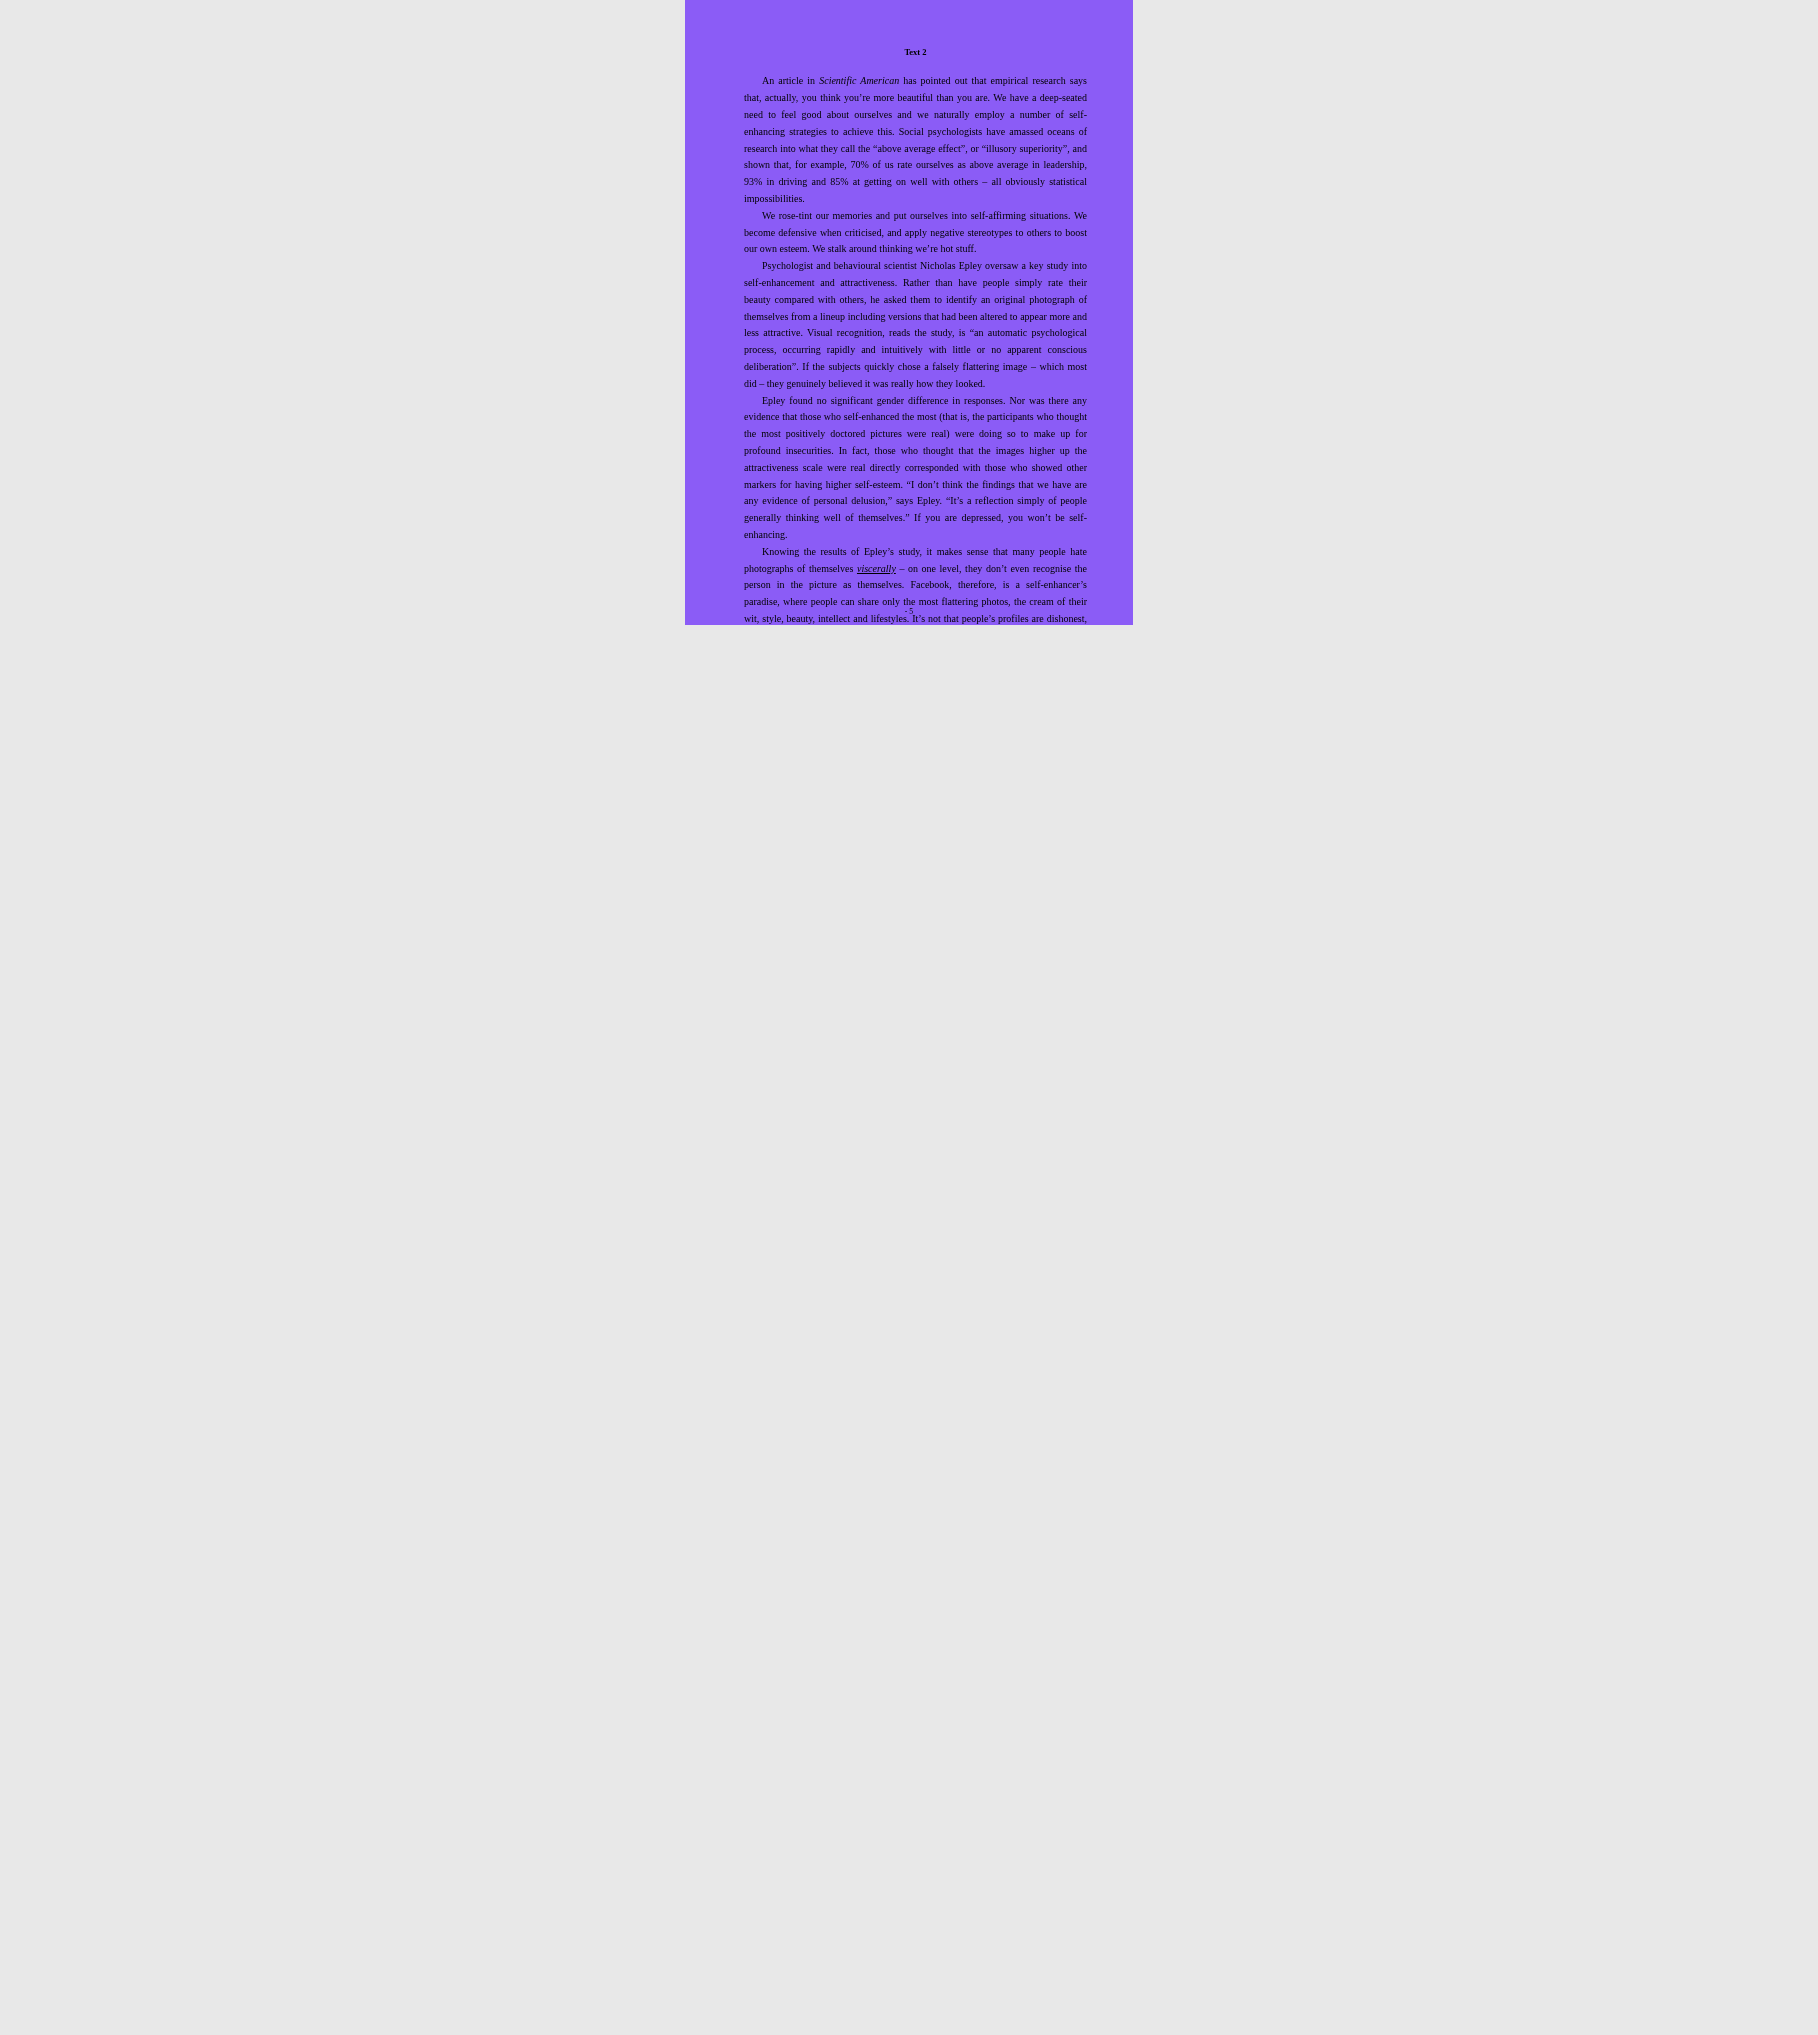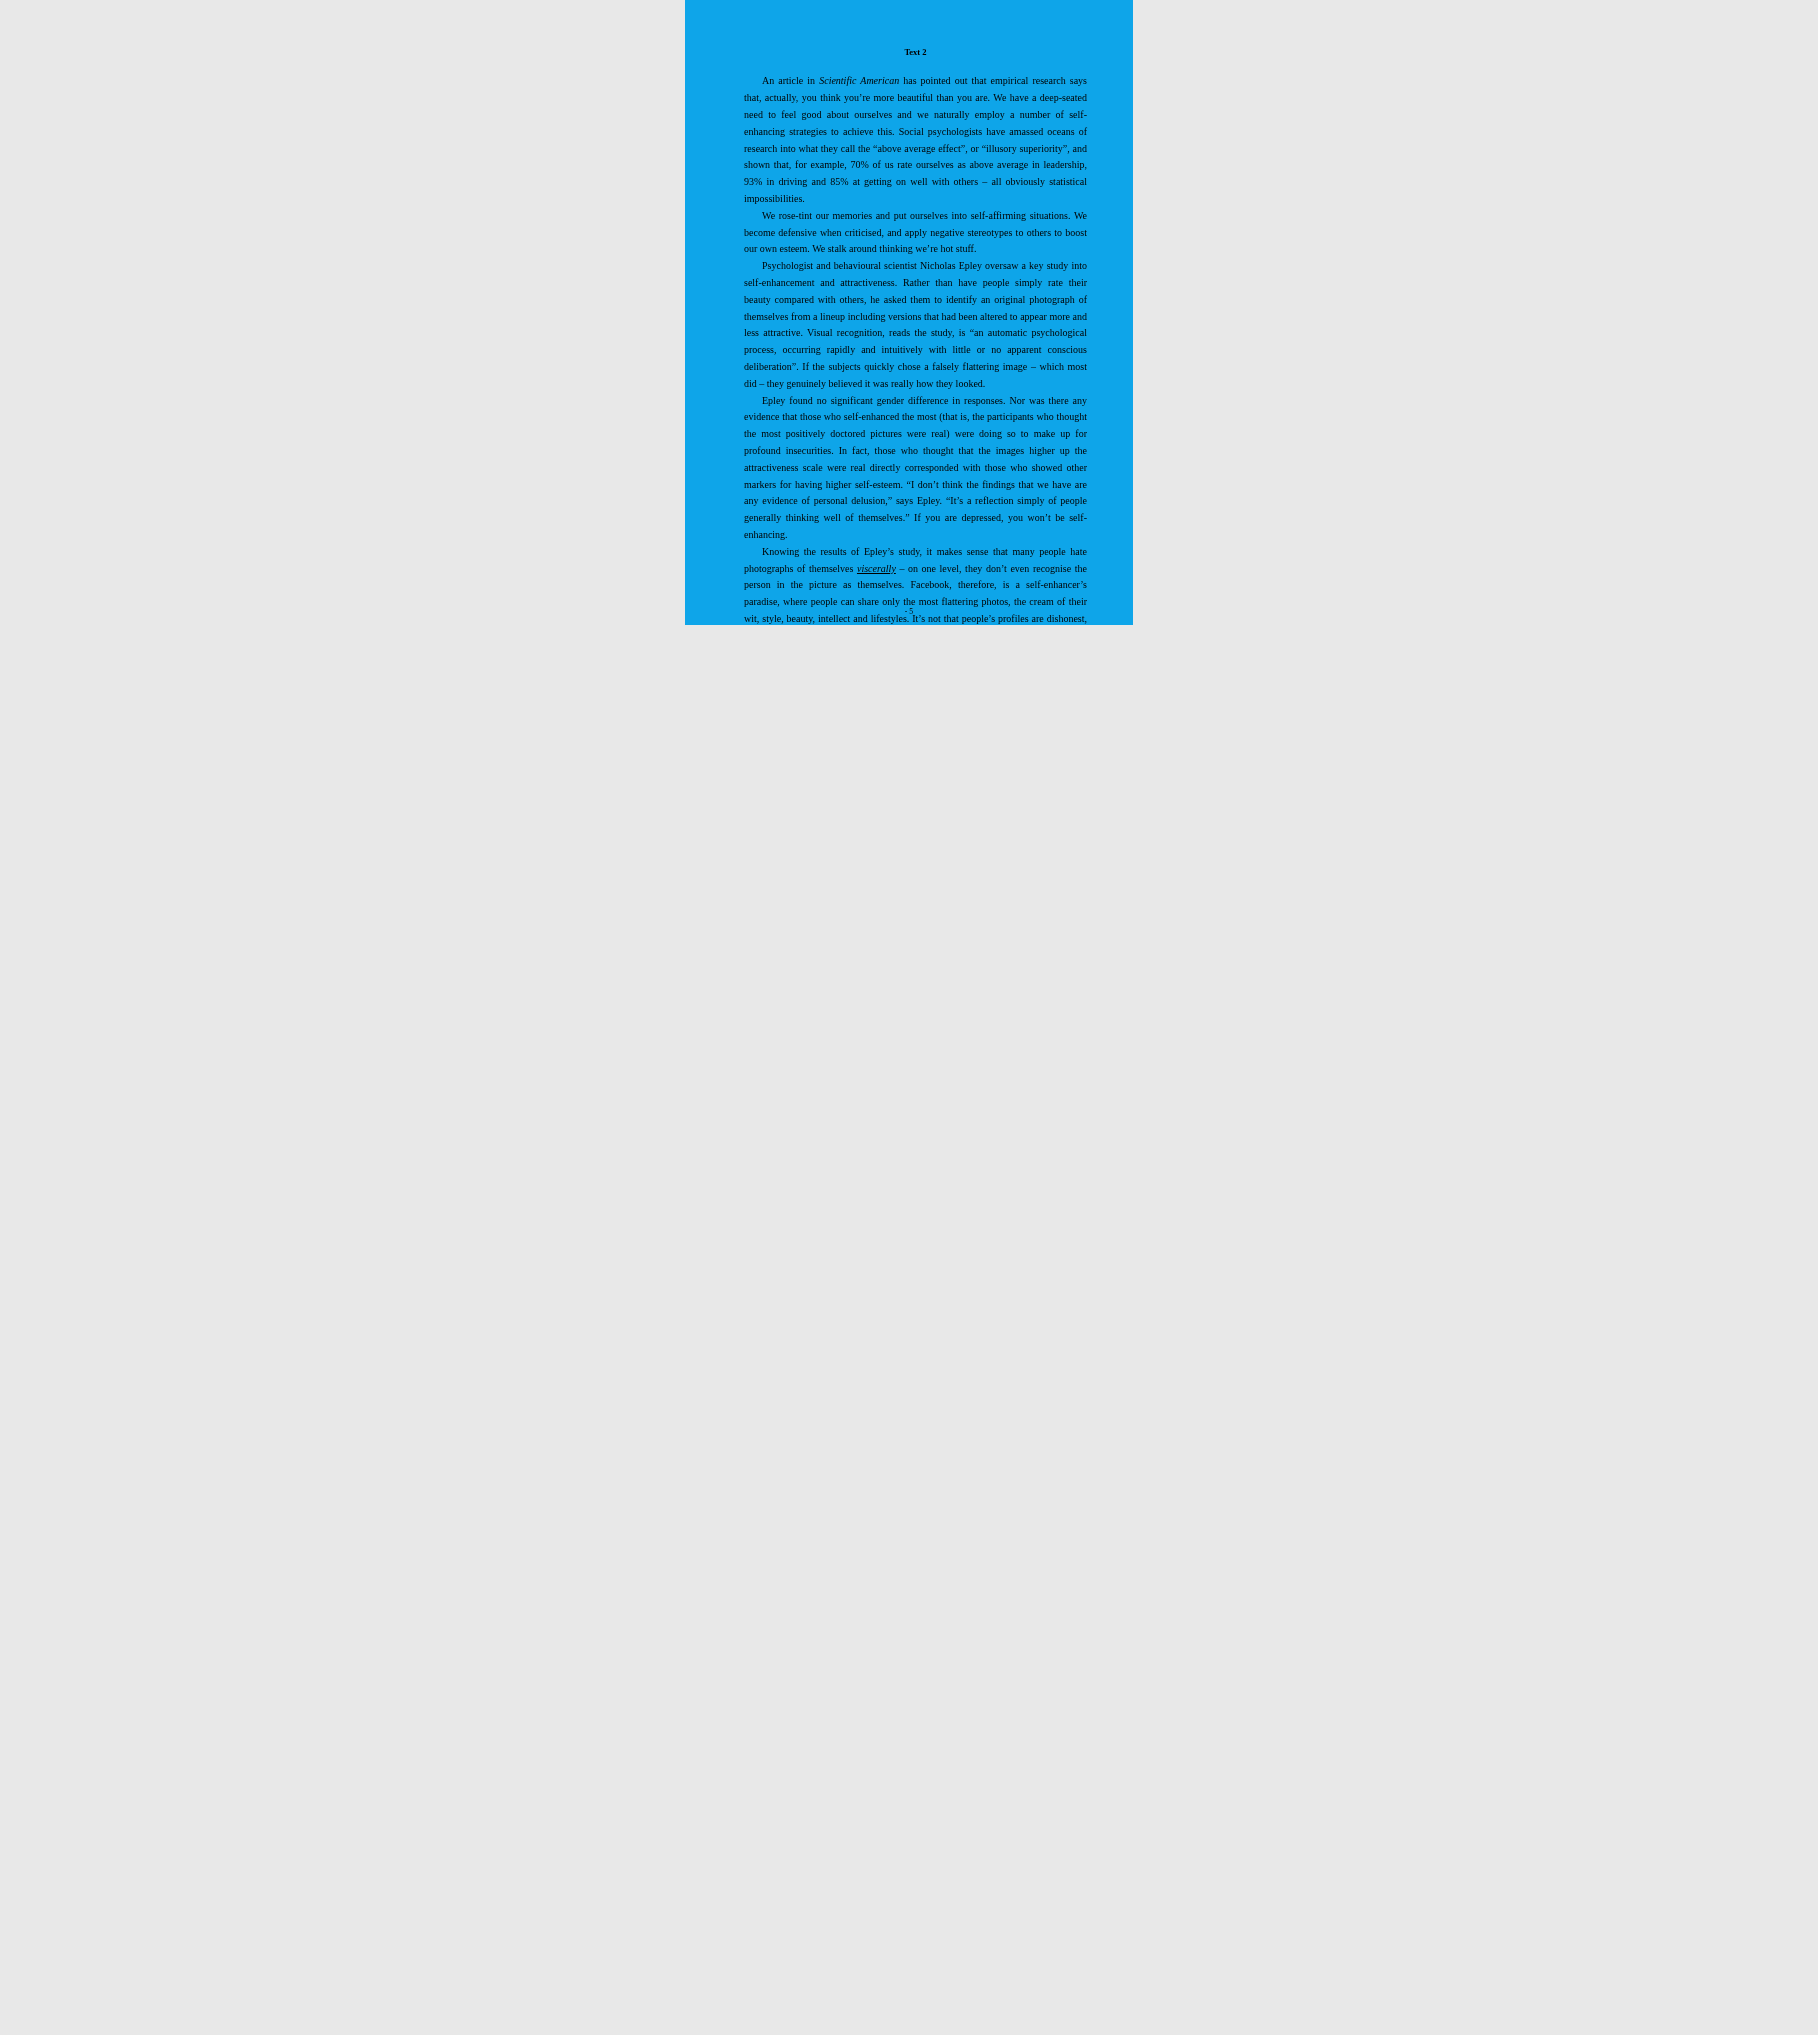--- a/index.html
+++ b/index.html
@@ -5,21 +5,21 @@
   html, body {
     margin: 0;
     padding: 0;
     background: #e8e8e8;
   }
   .page {
     position: relative;
     width: 448px;
     height: 625px;
     margin: 0 auto;
-    background: #0ea5e9;
+    background: #8b5cf6;
     font-family: "Liberation Serif", serif;
     color: #000000;
     box-sizing: border-box;
   }
   .doc-title {
     padding-top: 47px;
     margin: 0 46px 0 59px;
     text-align: center;
     font-weight: bold;
     font-size: 8.5px;

